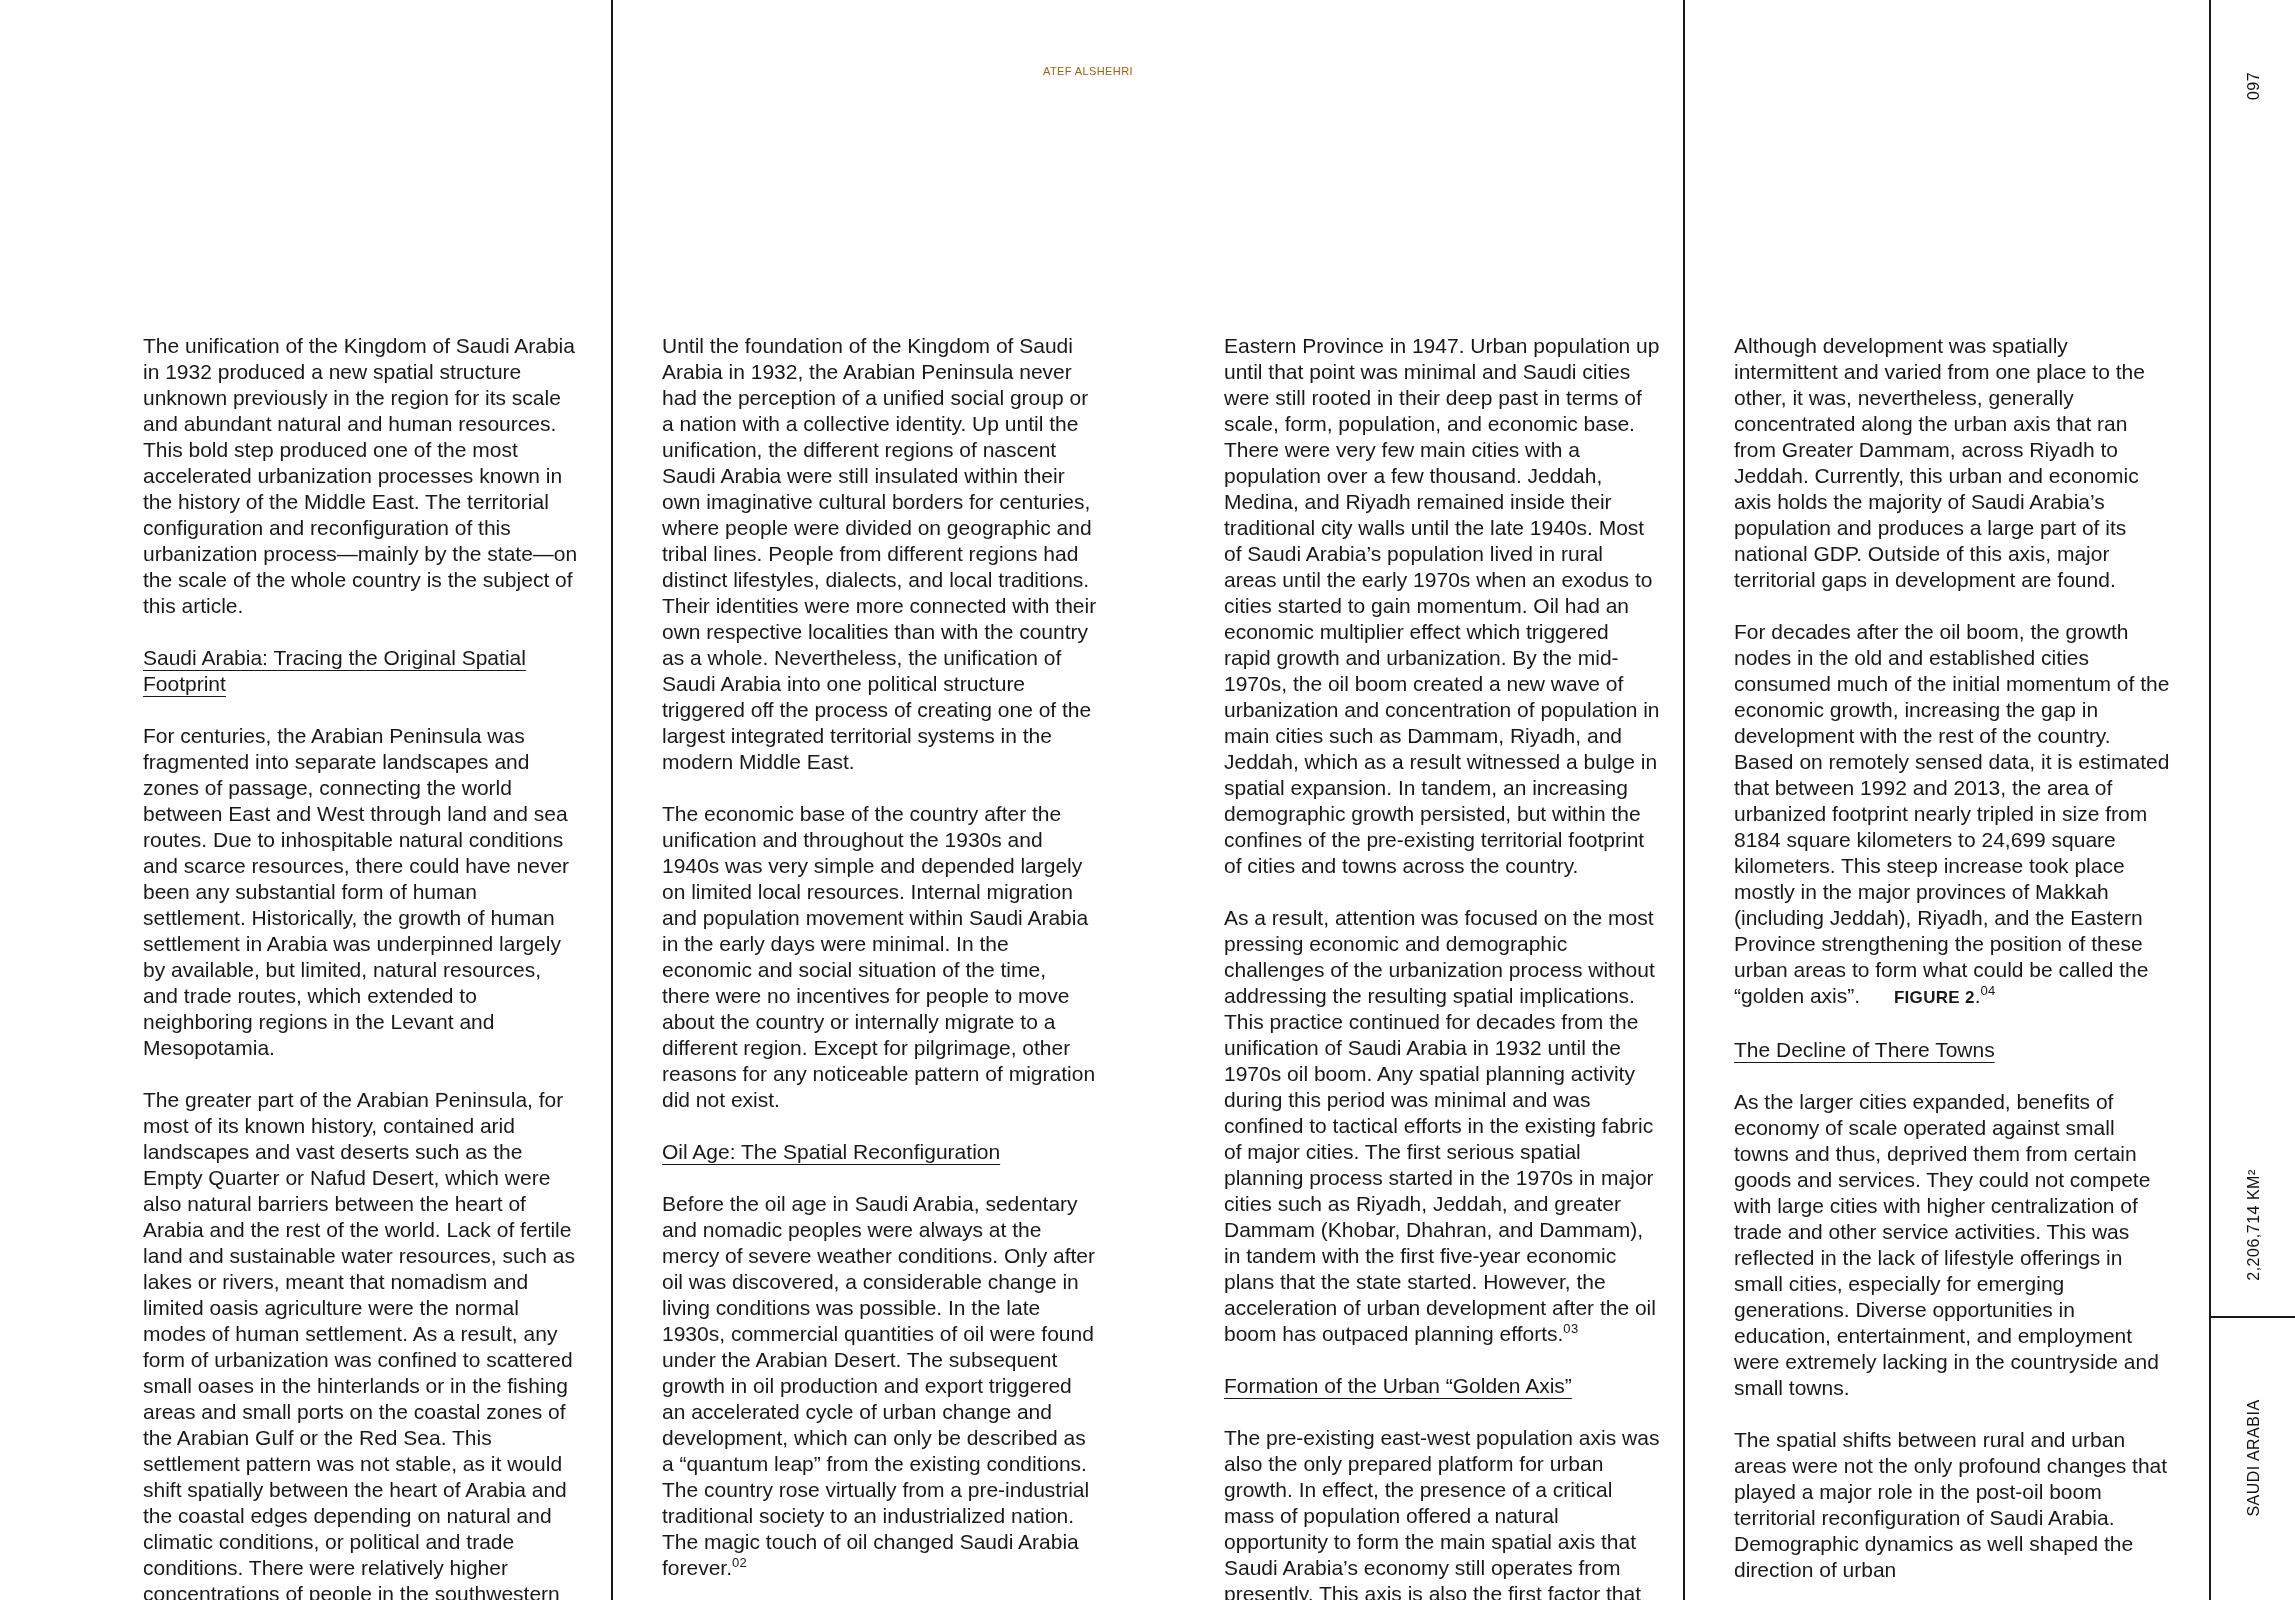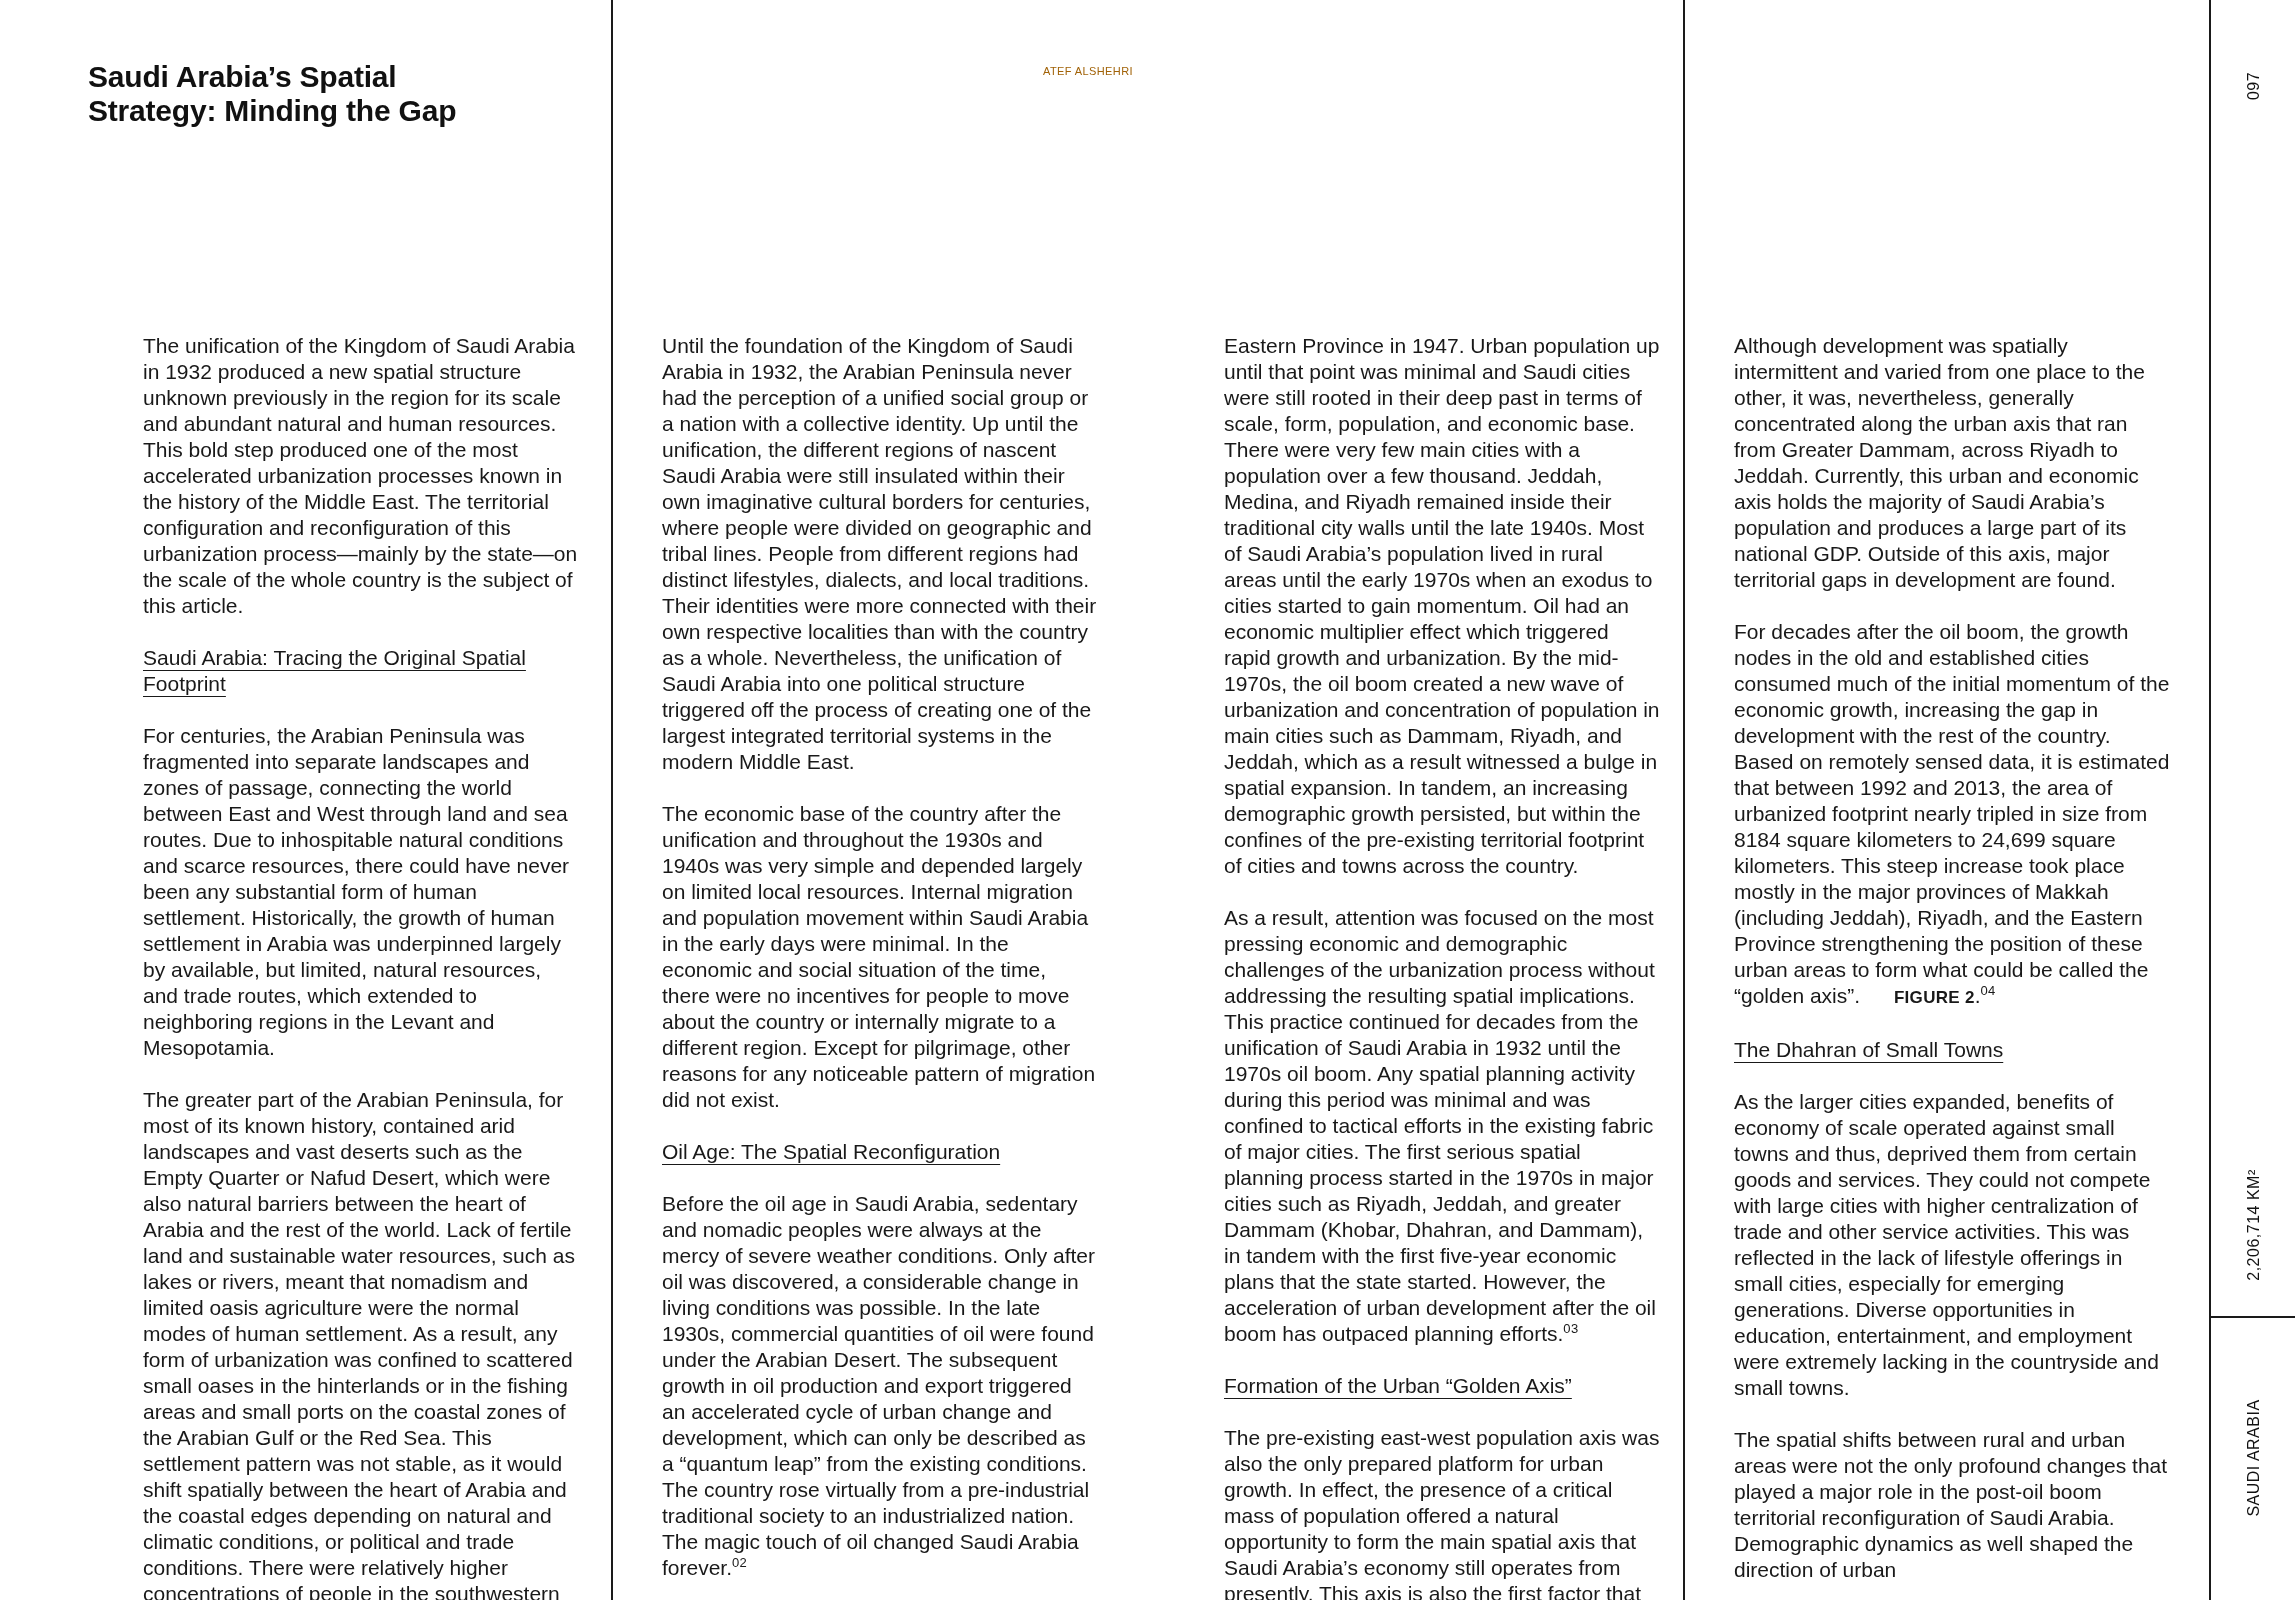--- a/index.html
+++ b/index.html
@@ -93,22 +93,20 @@
     font-size: 17px;
     letter-spacing: 0.3px;
     margin-left: 28px;
   }
 </style>
 </head>
 <body>
 
 <div class="page">
 
-  <h1 class="page-title">Saudi Arabia’s Spatial
-Strategy: Minding the Gap</h1>
 
   <div class="author">ATEF ALSHEHRI</div>
 
   <div class="rule-v rule-v1"></div>
   <div class="rule-v rule-v2"></div>
   <div class="rule-v rule-v3"></div>
   <div class="rule-h1"></div>
 
   <div class="vlabel pageno">097</div>
   <div class="vlabel area">2,206,714 KM²</div>
@@ -129,19 +127,19 @@
     </div>
   <div class="col col3">
       <p>Eastern Province in 1947. Urban population up until that point was minimal and Saudi cities were still rooted in their deep past in terms of scale, form, population, and economic base. There were very few main cities with a population over a few thousand. Jeddah, Medina, and Riyadh remained inside their traditional city walls until the late 1940s. Most of Saudi Arabia’s population lived in rural areas until the early 1970s when an exodus to cities started to gain momentum. Oil had an economic multiplier effect which triggered rapid growth and urbanization. By the mid-1970s, the oil boom created a new wave of urbanization and concentration of population in main cities such as Dammam, Riyadh, and Jeddah, which as a result witnessed a bulge in spatial expansion. In tandem, an increasing demographic growth persisted, but within the confines of the pre-existing territorial footprint of cities and towns across the country.</p>
       <p>As a result, attention was focused on the most pressing economic and demographic challenges of the urbanization process without addressing the resulting spatial implications. This practice continued for decades from the unification of Saudi Arabia in 1932 until the 1970s oil boom. Any spatial planning activity during this period was minimal and was confined to tactical efforts in the existing fabric of major cities. The first serious spatial planning process started in the 1970s in major cities such as Riyadh, Jeddah, and greater Dammam (Khobar, Dhahran, and Dammam), in tandem with the first five-year economic plans that the state started. However, the acceleration of urban development after the oil boom has outpaced planning efforts.<sup>03</sup></p>
       <div class="heading">Formation of the Urban “Golden Axis”</div>
       <p>The pre-existing east-west population axis was also the only prepared platform for urban growth. In effect, the presence of a critical mass of population offered a natural opportunity to form the main spatial axis that Saudi Arabia’s economy still operates from presently. This axis is also the first factor that kicked off the</p>
     </div>
   <div class="col col4">
       <p>Although development was spatially intermittent and varied from one place to the other, it was, nevertheless, generally concentrated along the urban axis that ran from Greater Dammam, across Riyadh to Jeddah. Currently, this urban and economic axis holds the majority of Saudi Arabia’s population and produces a large part of its national GDP. Outside of this axis, major territorial gaps in development are found.</p>
       <p>For decades after the oil boom, the growth nodes in the old and established cities consumed much of the initial momentum of the economic growth, increasing the gap in development with the rest of the country. Based on remotely sensed data, it is estimated that between 1992 and 2013, the area of urbanized footprint nearly tripled in size from 8184 square kilometers to 24,699 square kilometers. This steep increase took place mostly in the major provinces of Makkah (including Jeddah), Riyadh, and the Eastern Province strengthening the position of these urban areas to form what could be called the “golden axis”. <span class="figref">FIGURE 2</span>.<sup>04</sup></p>
-      <div class="heading">The Dhahran of Small Towns</div>
+      <div class="heading">The Decline of There Towns</div>
       <p>As the larger cities expanded, benefits of economy of scale operated against small towns and thus, deprived them from certain goods and services. They could not compete with large cities with higher centralization of trade and other service activities. This was reflected in the lack of lifestyle offerings in small cities, especially for emerging generations. Diverse opportunities in education, entertainment, and employment were extremely lacking in the countryside and small towns.</p>
       <p>The spatial shifts between rural and urban areas were not the only profound changes that played a major role in the post-oil boom territorial reconfiguration of Saudi Arabia. Demographic dynamics as well shaped the direction of urban</p>
     </div>
 
 </div>
 
 
 </body></html>

